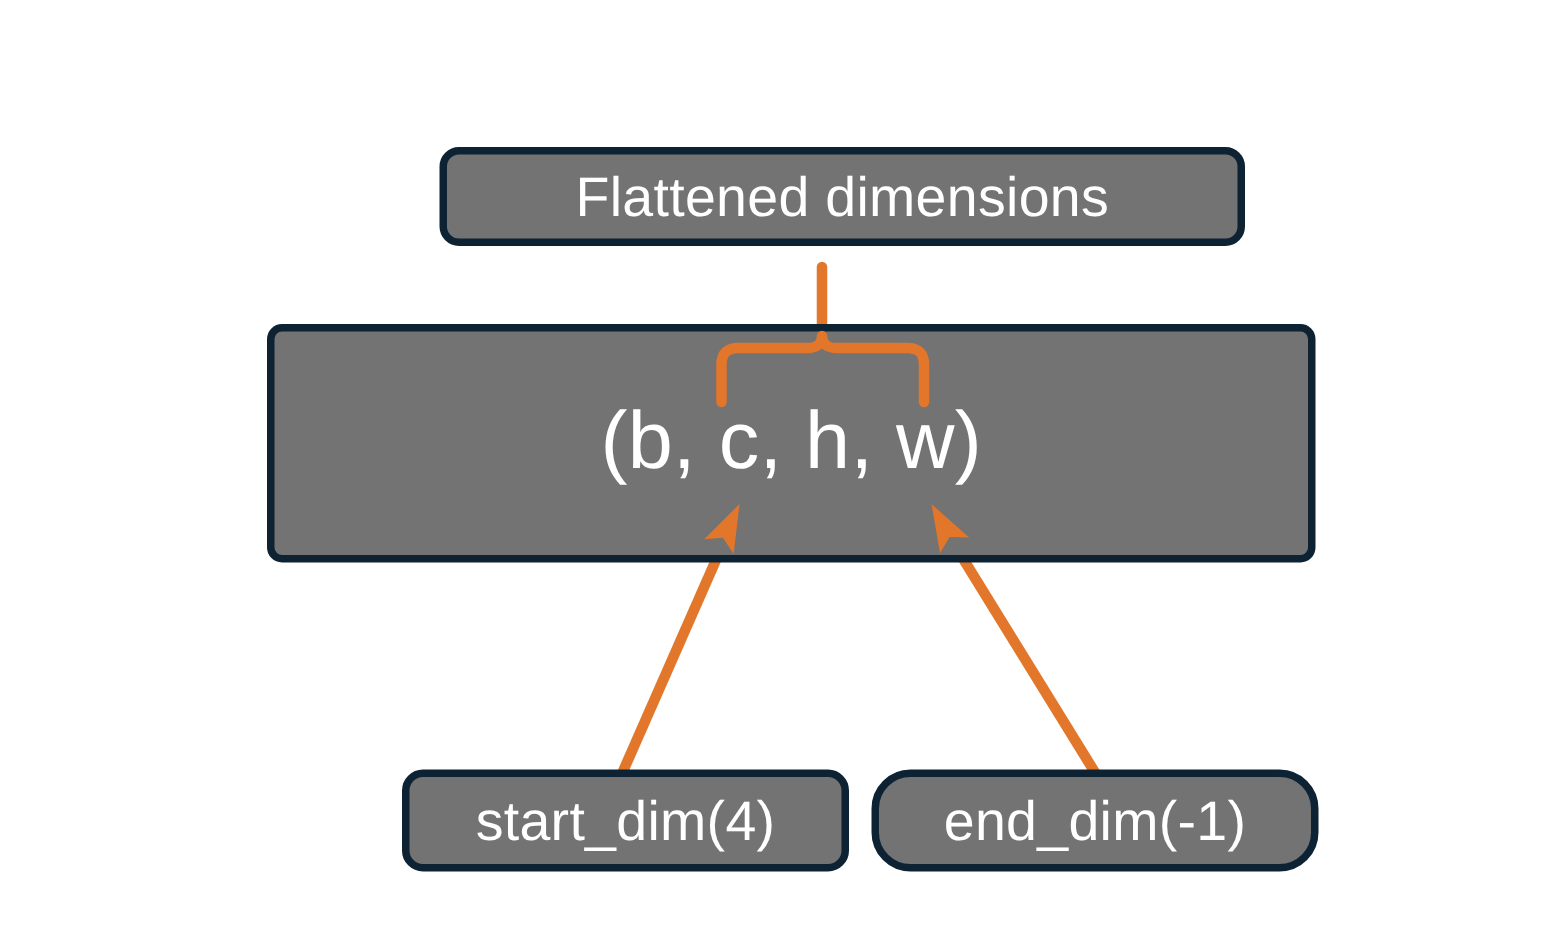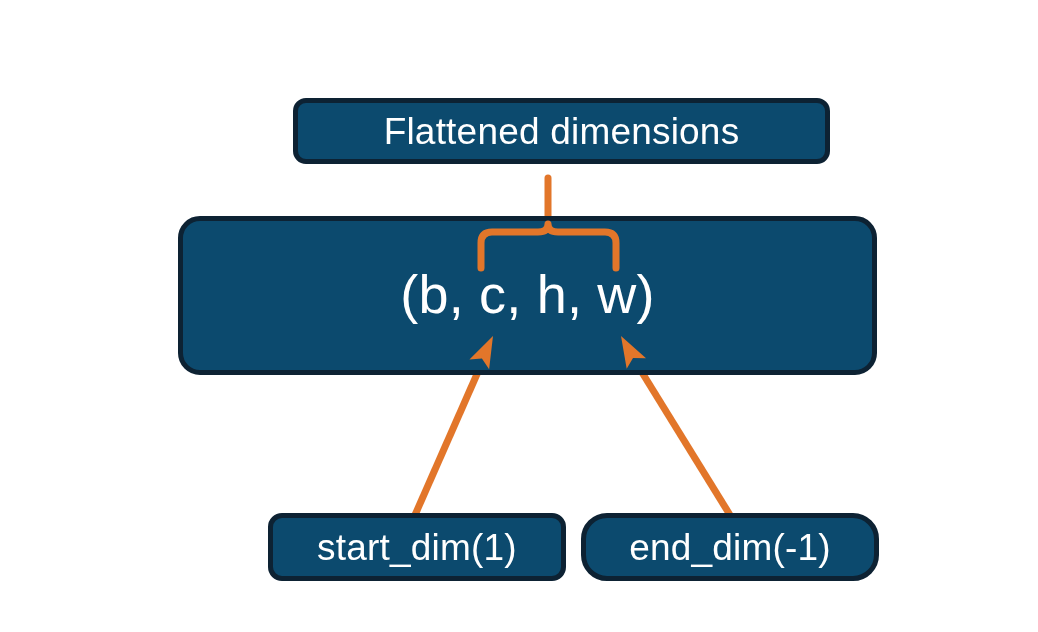--- a/index.html
+++ b/index.html
@@ -13,21 +13,21 @@
   #canvas {
     position: relative;
     width: 1038px;
     height: 632px;
     background: #ffffff;
     overflow: hidden;
   }
   .node {
     position: absolute;
     box-sizing: border-box;
-    background: #0c4a6e;
+    background: #737373;
     border: 5px solid #0d2233;
     border-radius: 14px;
     color: #ffffff;
     display: flex;
     align-items: center;
     justify-content: center;
     text-align: center;
     font-family: "Liberation Sans", sans-serif;
     font-weight: 400;
     letter-spacing: 0.2px;
@@ -41,21 +41,21 @@
     height: 66px;
     font-size: 37px;
     border-radius: 13px;
   }
   #node-shape {
     left: 178px;
     top: 216px;
     width: 699px;
     height: 159px;
     font-size: 54px;
-    border-radius: 22px;
+    border-radius: 10px;
   }
   #node-startdim {
     left: 268px;
     top: 513px;
     width: 298px;
     height: 68px;
     font-size: 37px;
     border-radius: 14px;
   }
   #node-enddim {
@@ -105,21 +105,21 @@
 
   <div class="node" id="node-flattened">
     <span>Flattened dimensions</span>
   </div>
 
   <div class="node" id="node-shape">
     <span class="shape-text">(b, c, h, w)</span>
   </div>
 
   <div class="node" id="node-startdim">
-    <span>start_dim(1)</span>
+    <span>start_dim(4)</span>
   </div>
 
   <div class="node" id="node-enddim">
     <span>end_dim(-1)</span>
   </div>
 
   <svg id="overlay" viewBox="0 0 1038 632" width="1038" height="632">
 
     <path d="M 481 268
              L 481 243

